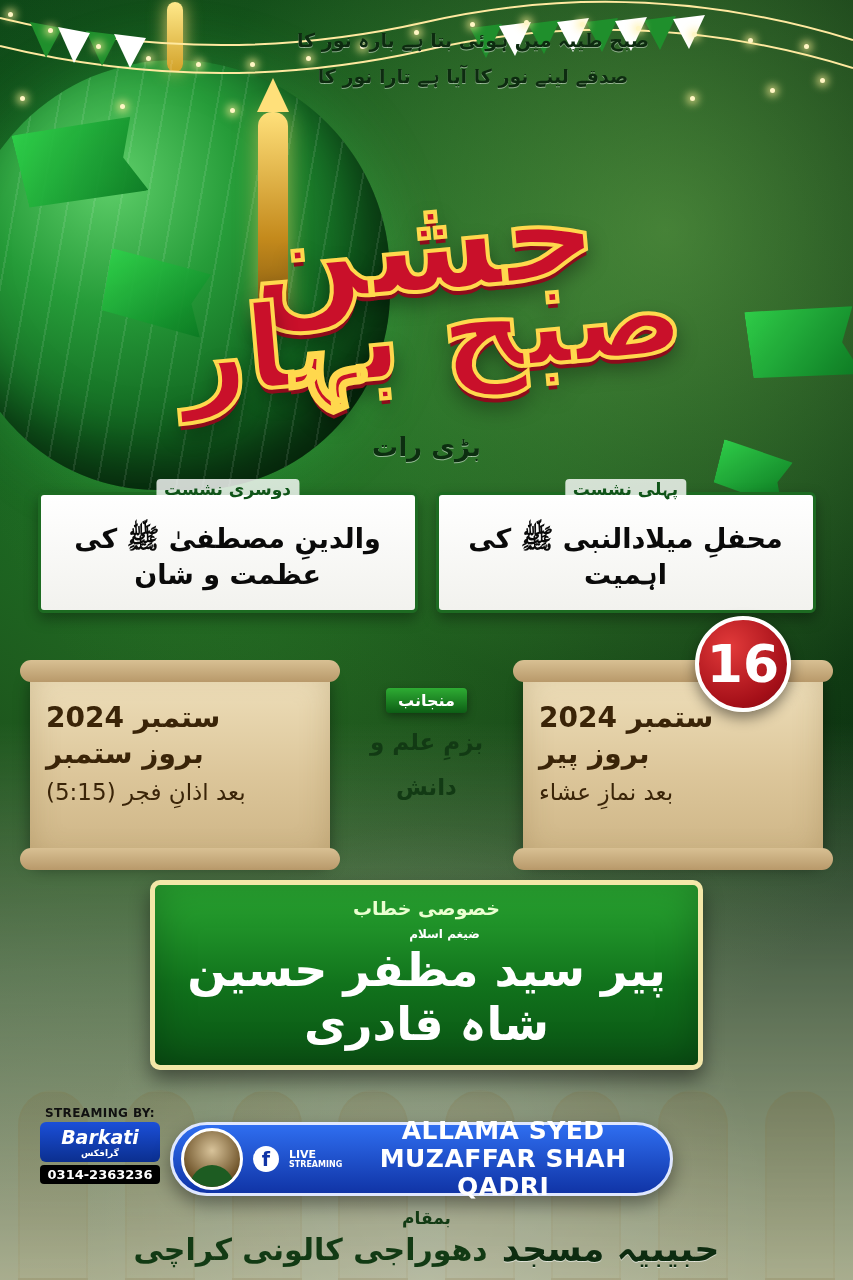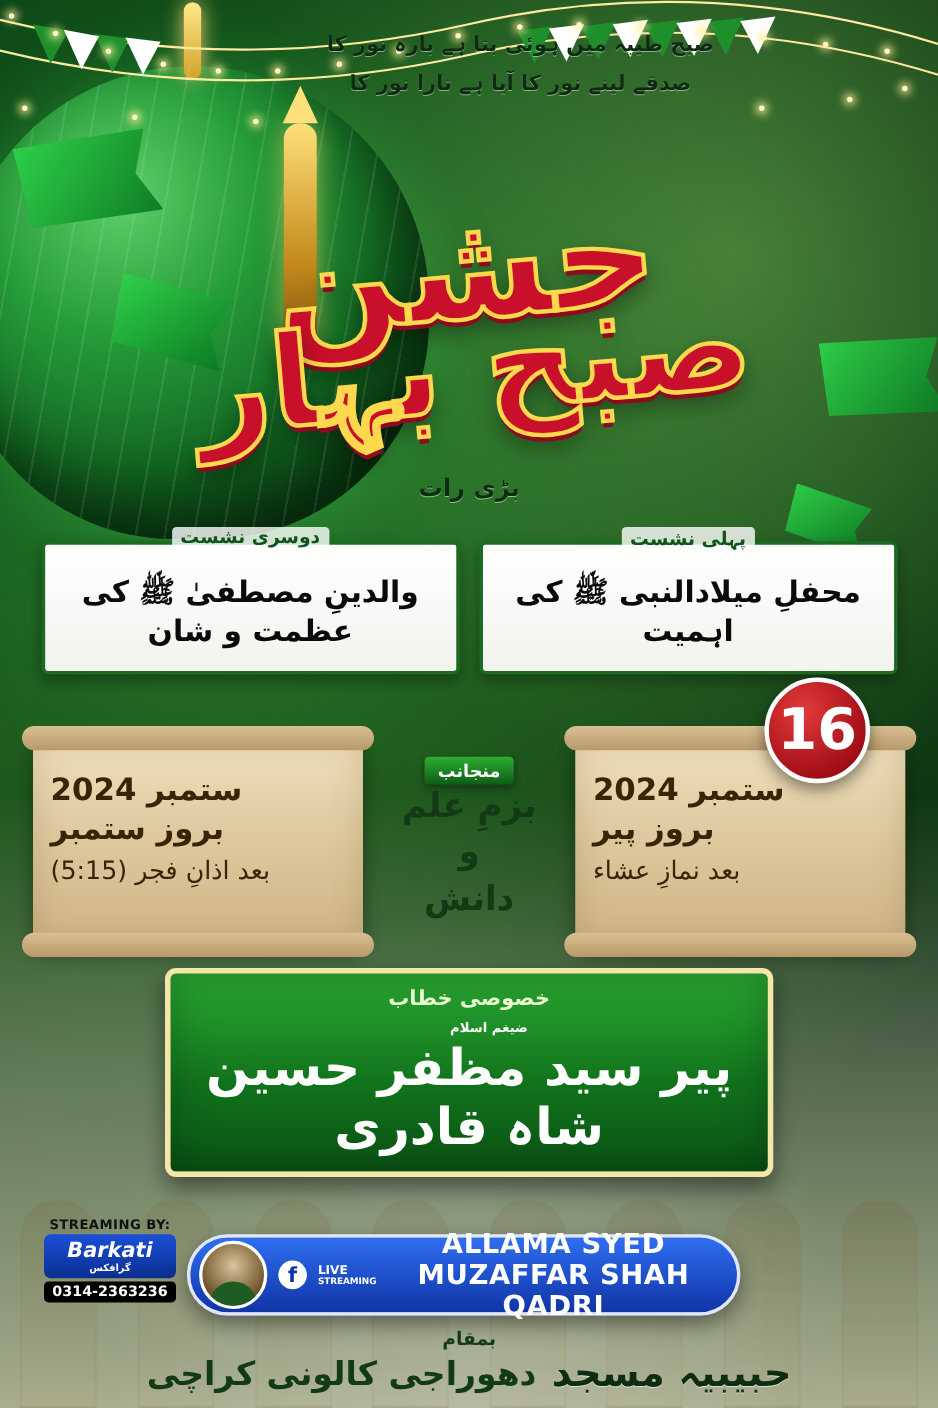--- a/index.html
+++ b/index.html
@@ -110,21 +110,21 @@
     text-shadow:
       0 0 2px #ffe87a,
       0 6px 0 #8d0b1c,
       0 10px 22px rgba(0,0,0,.45);
     transform:rotate(-5deg);
   }
   .title .line2 { display:block; font-size:116px; margin-top:-34px; letter-spacing:-10px; }
 
   .bari-raat {
     position:absolute; top:432px; left:0; right:0; text-align:center;
-    color:#0c2e10; font-size:22px; font-weight:bold;
+    color:#0c2e10; font-size:26px; font-weight:bold;
     text-shadow:0 1px 0 rgba(255,255,255,.5);
   }
   
   .sessions {
     position:absolute; top:492px; left:30px; right:30px;
     display:flex; gap:18px; justify-content:center;
   }
   .ribbon {
     position:relative; flex:1 1 0; max-width:380px;
     background:linear-gradient(180deg,#ffffff,#f2f2ee);
@@ -175,21 +175,21 @@
   .daynum.l{ left:38px; }
   .mid-badge {
     position:absolute; left:50%; top:58px; transform:translateX(-50%);
     width:150px; text-align:center;
   }
   .mid-badge .tag {
     display:inline-block; background:linear-gradient(180deg,#2eac33,#0d5e15);
     color:#fff; font-size:16px; font-weight:bold; padding:3px 12px; border-radius:4px;
     box-shadow:0 3px 8px rgba(0,0,0,.4);
   }
-  .mid-badge .t1 { color:#123a14; font-size:31px; font-weight:bold; margin-top:0; line-height:1.35;}
+  .mid-badge .t1 { color:#123a14; font-size:23px; font-weight:bold; margin-top:14px; line-height:1.35;}
   
   .speaker {
     position:absolute; left:150px; right:150px; top:880px; height:190px;
     background:linear-gradient(180deg,#2aa832,#11731c 55%,#0a5314);
     border:5px solid #f3e7a8;
     border-radius:10px;
     box-shadow:0 10px 20px rgba(0,0,0,.45), inset 0 0 40px rgba(0,0,0,.25);
     text-align:center; color:#fff;
     padding-top:12px;
   }

